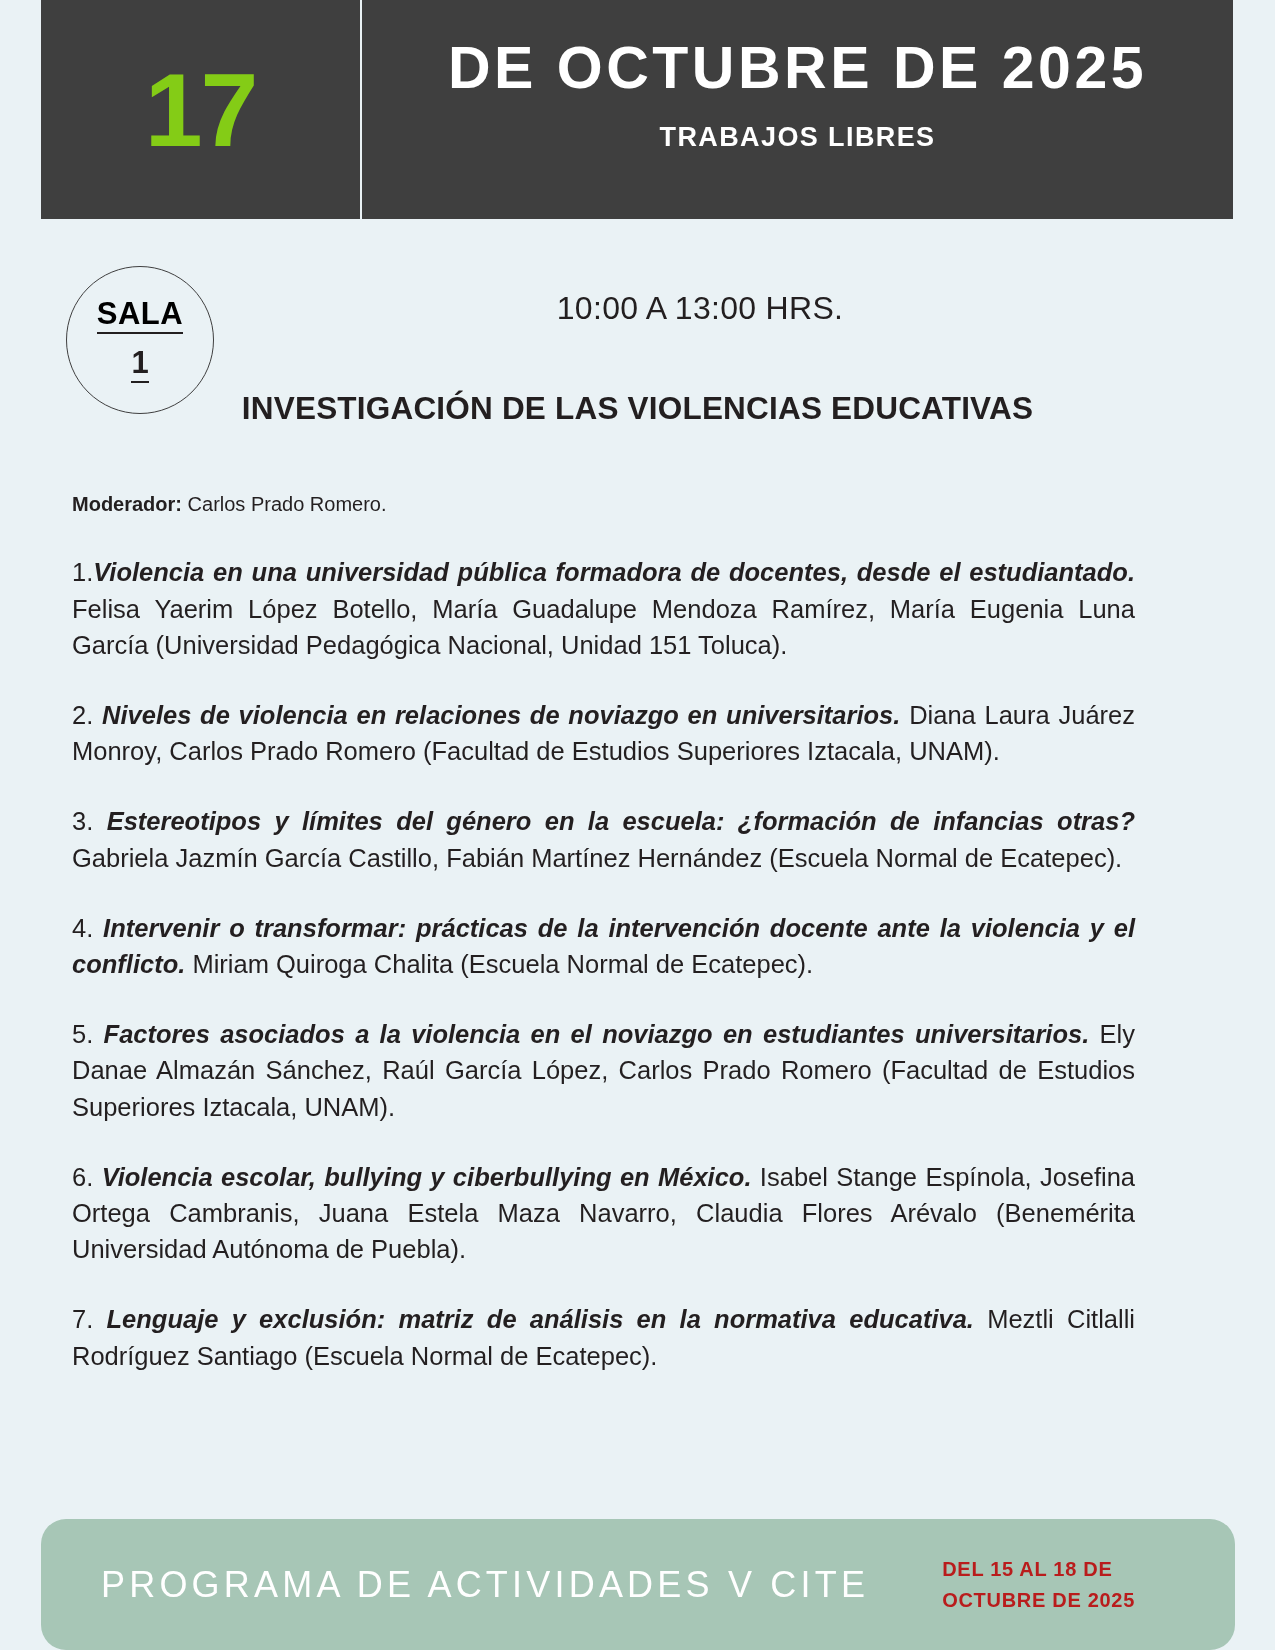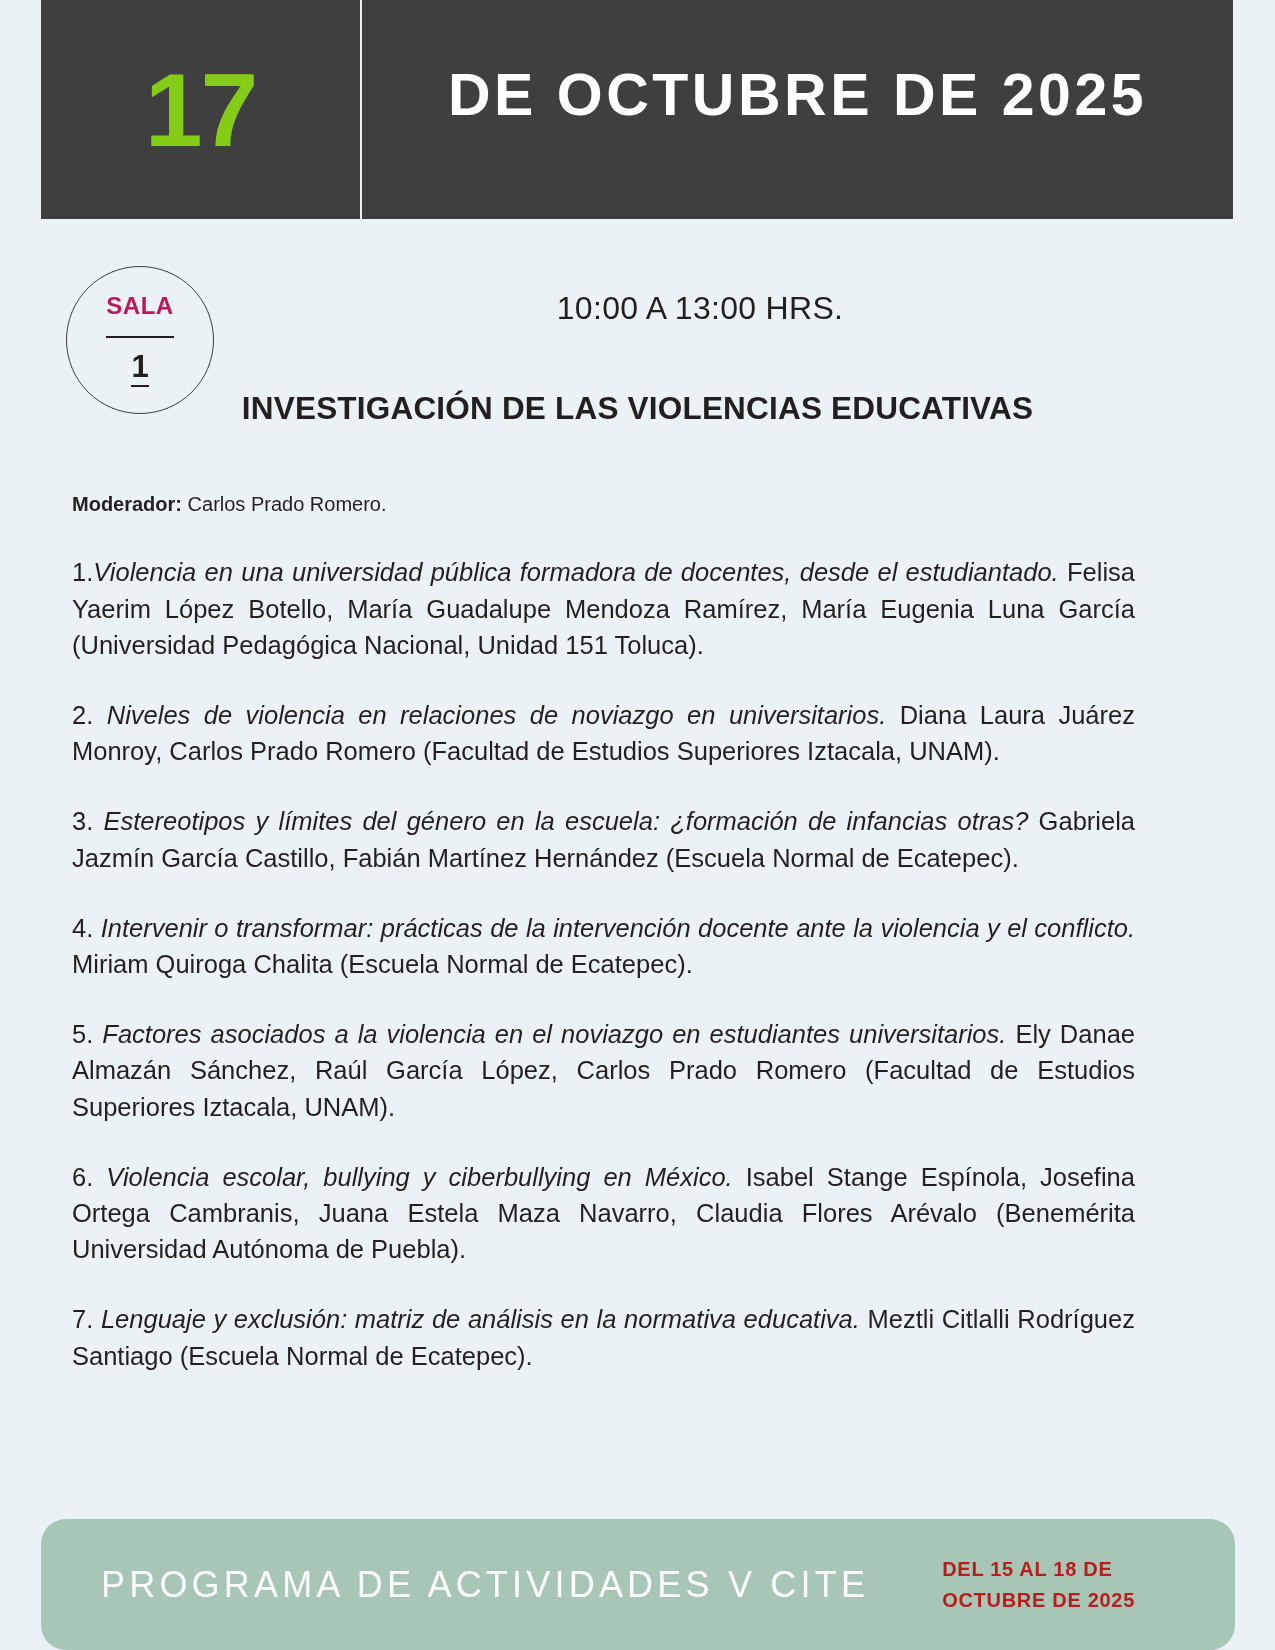--- a/index.html
+++ b/index.html
@@ -82,26 +82,26 @@
     height: 148px;
     border: 1.6px solid #3f3f3f;
     border-radius: 50%;
     display: flex;
     flex-direction: column;
     align-items: center;
     justify-content: center;
     box-sizing: border-box;
   }
   .sala-word {
-    font-size: 24px;
-    font-weight: 700;
-    color: #be185d;
+    font-size: 31px;
+    font-weight: 700;
+    color: #000000;
     letter-spacing: 0.5px;
     border-bottom: 2.5px solid #231f20;
-    padding-bottom: 17px;
+    padding-bottom: 1px;
     line-height: 1.1;
   }
   .sala-num {
     font-size: 31px;
     font-weight: 700;
     color: #231f20;
     border-bottom: 2.5px solid #231f20;
     padding-bottom: 1px;
     margin-top: 12px;
     line-height: 1.1;
@@ -152,21 +152,21 @@
     font-size: 25.5px;
     line-height: 1.42;
     color: #231f20;
     text-align: justify;
     margin: 0 0 34px 0;
   }
   .entry .num {
     font-weight: 400;
   }
   .entry .ttl {
-    font-weight: 400;
+    font-weight: 700;
     font-style: italic;
   }
   .entry .auth {
     font-weight: 400;
   }
 
   
   .footer-band {
     position: absolute;
     left: 41px;
@@ -201,20 +201,21 @@
 </head>
 <body>
 
 <div class="header-band">
   <div class="header-day">
     <span class="header-day-num">17</span>
   </div>
   <div class="header-divider"></div>
   <div class="header-right">
     <div class="header-date">DE OCTUBRE DE 2025</div>
+    <div class="header-sub">TRABAJOS LIBRES</div>
   </div>
 </div>
 
 <div class="sala-circle">
   <span class="sala-word">SALA</span>
   <span class="sala-num">1</span>
 </div>
 
 <div class="session-time">10:00 A 13:00 HRS.</div>
 <div class="session-title">INVESTIGACIÓN DE LAS VIOLENCIAS EDUCATIVAS</div>

